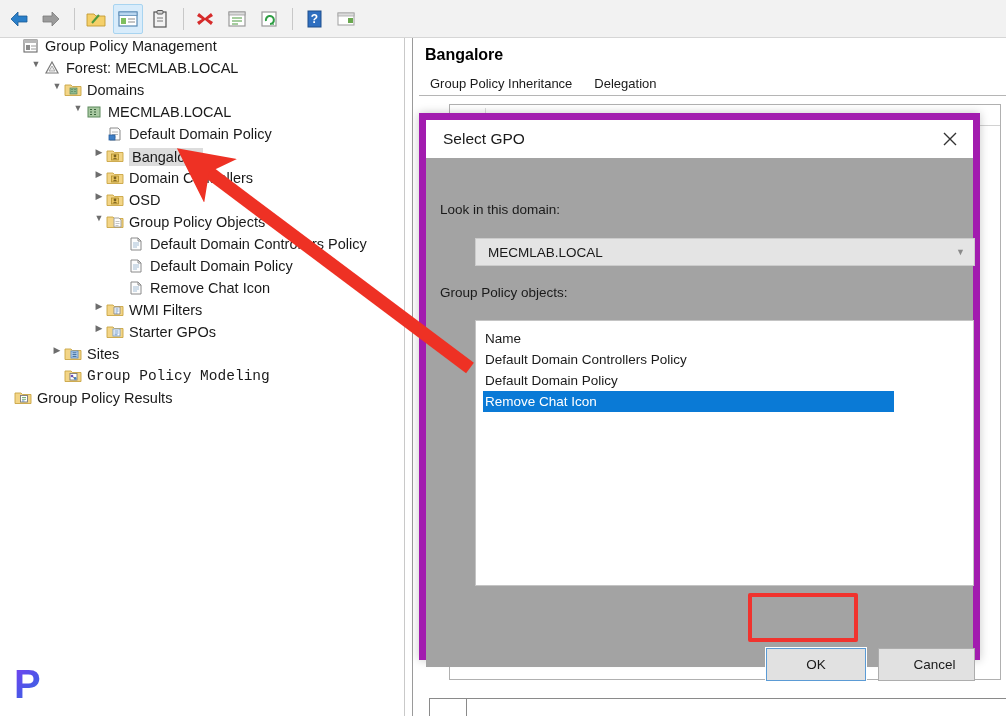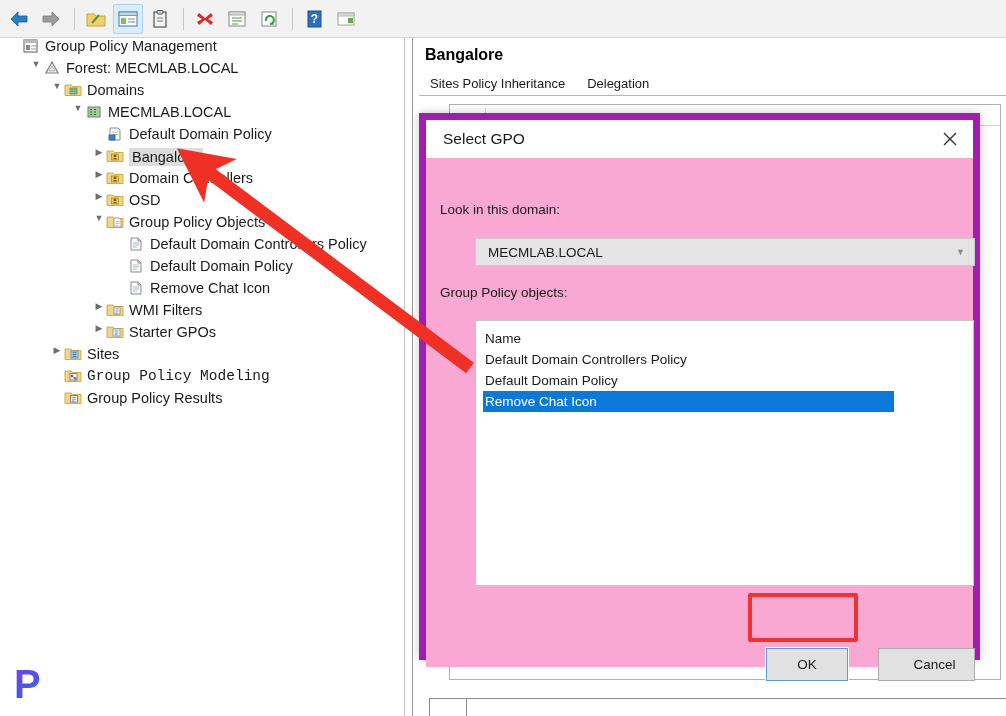--- a/index.html
+++ b/index.html
@@ -167,21 +167,21 @@
     font-size: 15.5px; color: #1a1a1a;
   }
   #dlg-close {
     position: absolute; right: 0; top: 0;
     width: 46px; height: 38px;
     display: flex; align-items: center; justify-content: center;
   }
   #dlg-body {
     position: absolute; left: 0; top: 38px;
     width: 100%; height: 509px;
-    background: #f9a8d4;
+    background: #a3a3a3;
   }
   .dlg-label {
     position: absolute;
     font-size: 13.5px; color: #1a1a1a;
   }
   #domain-combo {
     position: absolute; left: 49px; top: 80px;
     width: 500px; height: 28px;
     background: #e4e4e4;
     border: 1px solid #cccccc;
@@ -220,21 +220,21 @@
   .dlg-btn {
     position: absolute;
     height: 33px;
     background: #e1e1e1;
     border: 1px solid #adadad;
     font-size: 13.5px; color: #1a1a1a;
     display: flex; align-items: center; justify-content: center;
   }
   #btn-ok {
     left: 340px; top: 490px;
-    width: 82px;
+    width: 100px;
     border: 1px solid #5b9bd5;
     background: #e1e1e1;
     outline: 1px solid #ffffff;
   }
   #btn-cancel {
     left: 452px; top: 490px;
     width: 97px;
     padding-left: 16px;
   }
 
@@ -485,38 +485,38 @@
           <span class="twist"></span>
           <span class="ticon"><svg width="18" height="16" viewBox="0 0 18 16">
               <path d="M1 3 h6 l1.5 1.5 h8.5 v9 h-16 Z" fill="#f3d587" stroke="#c9a544" stroke-width="0.9"></path>
               <rect x="6" y="5.5" width="7" height="6.5" fill="#ffffff" stroke="#7a7a7a" stroke-width="0.9"></rect>
               <circle cx="8" cy="8" r="1.3" fill="#6f4fc0"></circle>
               <circle cx="11.2" cy="10.4" r="1.3" fill="#3f7fc6"></circle>
               <path d="M8.6 8.8 L10.6 9.9" stroke="#555" stroke-width="0.8"></path>
             </svg></span>
           <span class="tlabel">Group Policy Modeling</span>
         </div>
-        <div class="trow" style="padding-left: 50px;">
+        <div class="trow" style="">
           <span class="twist"></span>
           <span class="ticon"><svg width="18" height="16" viewBox="0 0 18 16">
               <path d="M1 3 h6 l1.5 1.5 h8.5 v9 h-16 Z" fill="#f3d587" stroke="#c9a544" stroke-width="0.9"></path>
               <rect x="6.5" y="5.5" width="7" height="6.5" fill="#ffffff" stroke="#7a7a7a" stroke-width="0.9"></rect>
               <path d="M8 7.5 h4 M8 9.3 h4" stroke="#7bb07b" stroke-width="1"></path>
               <path d="M8 11 h2.5" stroke="#5a8ac4" stroke-width="1"></path>
             </svg></span>
           <span class="tlabel">Group Policy Results</span>
         </div>
       </div>
   </div>
   <div id="treedivider"></div>
 
   <div id="rightpane">
     <div id="rp-title">Bangalore</div>
     <div id="rp-tabs">
-      <div class="rtab">Sites Policy Inheritance</div>
+      <div class="rtab">Group Policy Inheritance</div>
       <div class="rtab">Delegation</div>
     </div>
     <div id="rp-listbox">
       <div id="rp-col-head">
         <div class="ch" style="left:0; width:36px;"></div>
         <div class="ch" style="left:36px; width:516px; border-right:none;"></div>
       </div>
     </div>
 
     <div id="rp-bottom">

